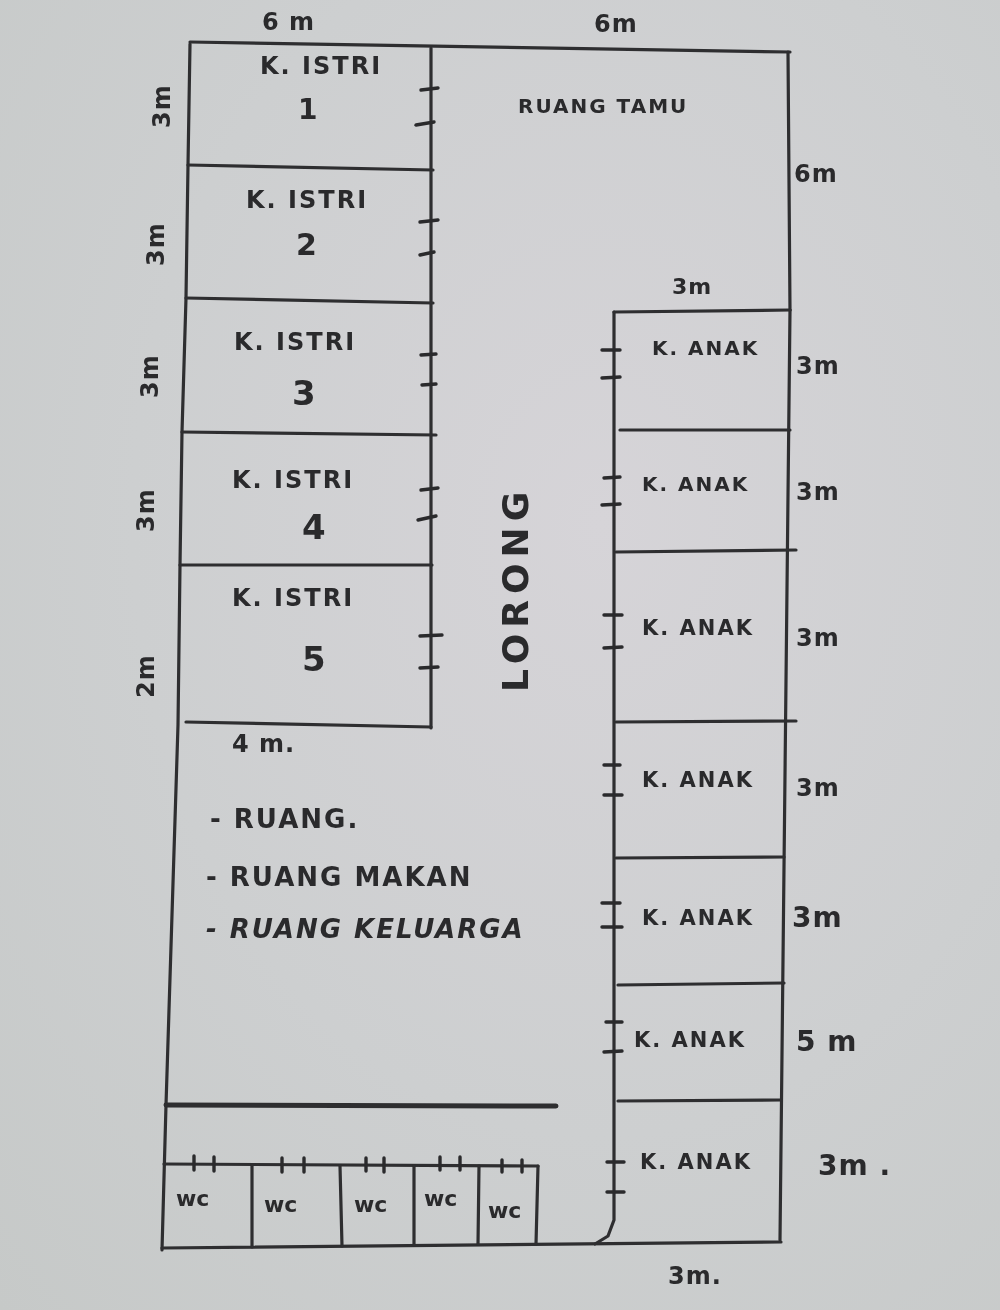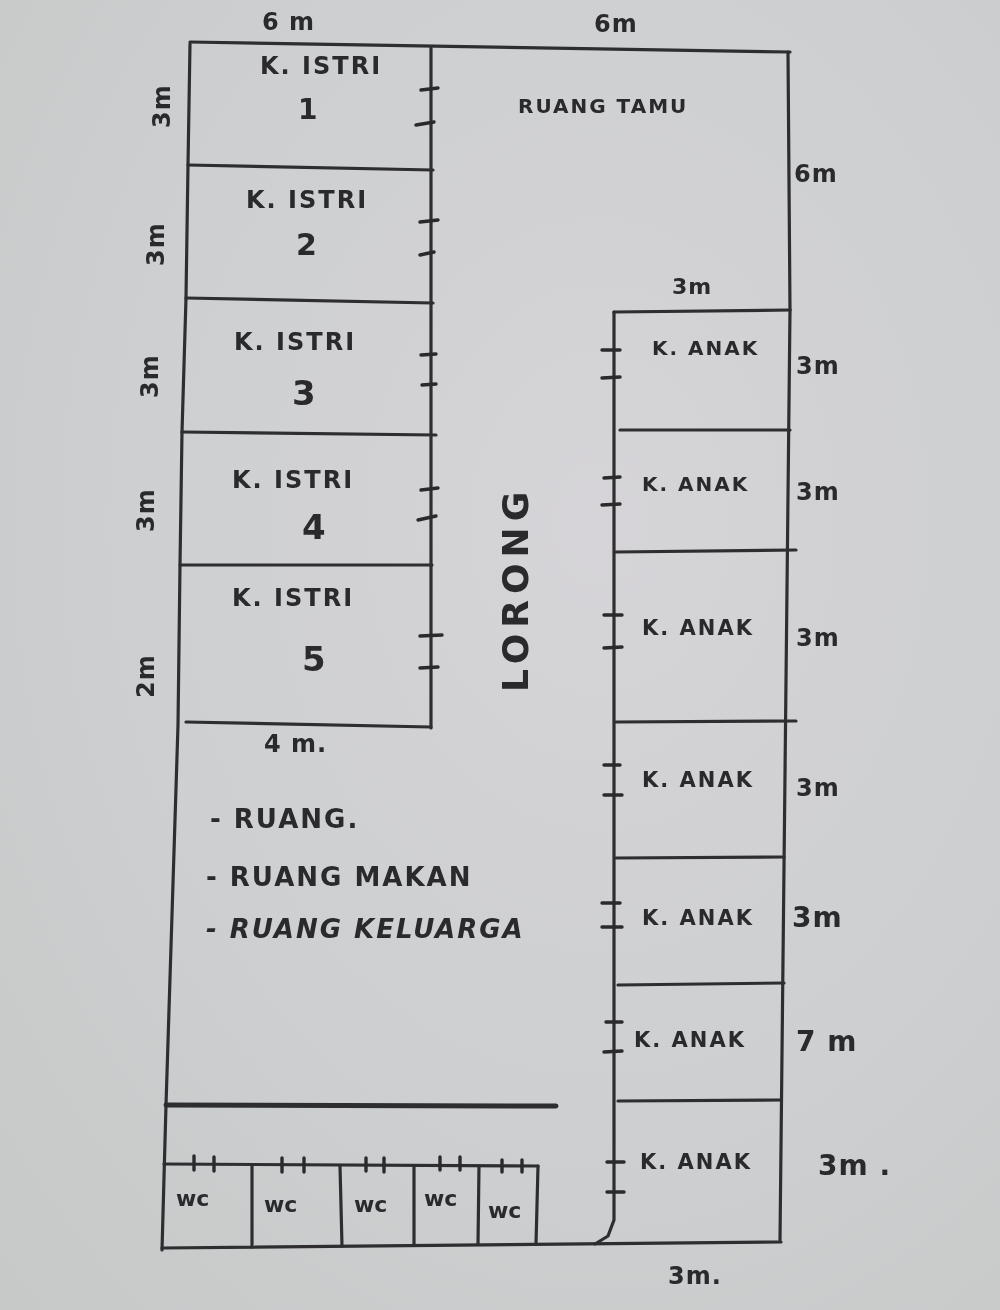--- a/index.html
+++ b/index.html
@@ -106,21 +106,21 @@
       <line class="tick" x1="460" y1="1157" x2="460" y2="1170"></line>
     <line class="tick" x1="502" y1="1160" x2="502" y2="1172"></line>
       <line class="tick" x1="522" y1="1160" x2="522" y2="1172"></line>
   </g>
 </svg>
 
 <div class="lbl dim" style="left:262px;top:10px;">6 m</div>
 <div class="lbl dim" style="left:594px;top:12px;">6m</div>
 <div class="lbl dim" style="left:794px;top:162px;">6m</div>
 <div class="lbl dim" style="left:672px;top:276px;font-size:22px;">3m</div>
-<div class="lbl dim" style="left:264px;top:732px;">4 m.</div>
+<div class="lbl dim" style="left:232px;top:732px;">4 m.</div>
 <div class="lbl dim" style="left:668px;top:1248px;margin-top:16px;">3m.</div>
 
 <div class="lbl dim vert" style="left:150px;top:128px;">3m</div>
 <div class="lbl dim vert" style="left:144px;top:266px;">3m</div>
 <div class="lbl dim vert" style="left:138px;top:398px;">3m</div>
 <div class="lbl dim vert" style="left:134px;top:532px;">3m</div>
 <div class="lbl dim vert" style="left:134px;top:698px;">2m</div>
 
 <div>
   <div class="lbl room-name" style="left:260px;top:54px;">K. ISTRI</div>
@@ -156,21 +156,21 @@
 <div class="lbl room-name" style="left:642px;top:618px;font-size:21px;">K. ANAK</div>
 <div class="lbl dim" style="left:796px;top:626px;">3m</div>
 
 <div class="lbl room-name" style="left:642px;top:770px;font-size:21px;">K. ANAK</div>
 <div class="lbl dim" style="left:796px;top:776px;">3m</div>
 
 <div class="lbl room-name" style="left:642px;top:908px;font-size:21px;">K. ANAK</div>
 <div class="lbl dim" style="left:792px;top:904px;font-size:28px;">3m</div>
 
 <div class="lbl room-name" style="left:634px;top:1030px;font-size:21px;">K. ANAK</div>
-<div class="lbl dim" style="left:796px;top:1028px;font-size:28px;">7 m</div>
+<div class="lbl dim" style="left:796px;top:1028px;font-size:28px;">5 m</div>
 
 <div class="lbl room-name" style="left:640px;top:1152px;font-size:21px;">K. ANAK</div>
 <div class="lbl dim" style="left:786px;top:1152px;font-size:28px;margin-left:32px;">3m .</div>
 
 <div>
   <div class="lbl note" style="left:210px;top:806px;">- RUANG.</div>
   <div class="lbl note" style="left:206px;top:856px;margin-top:8px;">- RUANG MAKAN</div>
   <div class="lbl note" style="left:206px;top:916px;font-style:italic;">- RUANG KELUARGA</div>
 </div>
 

